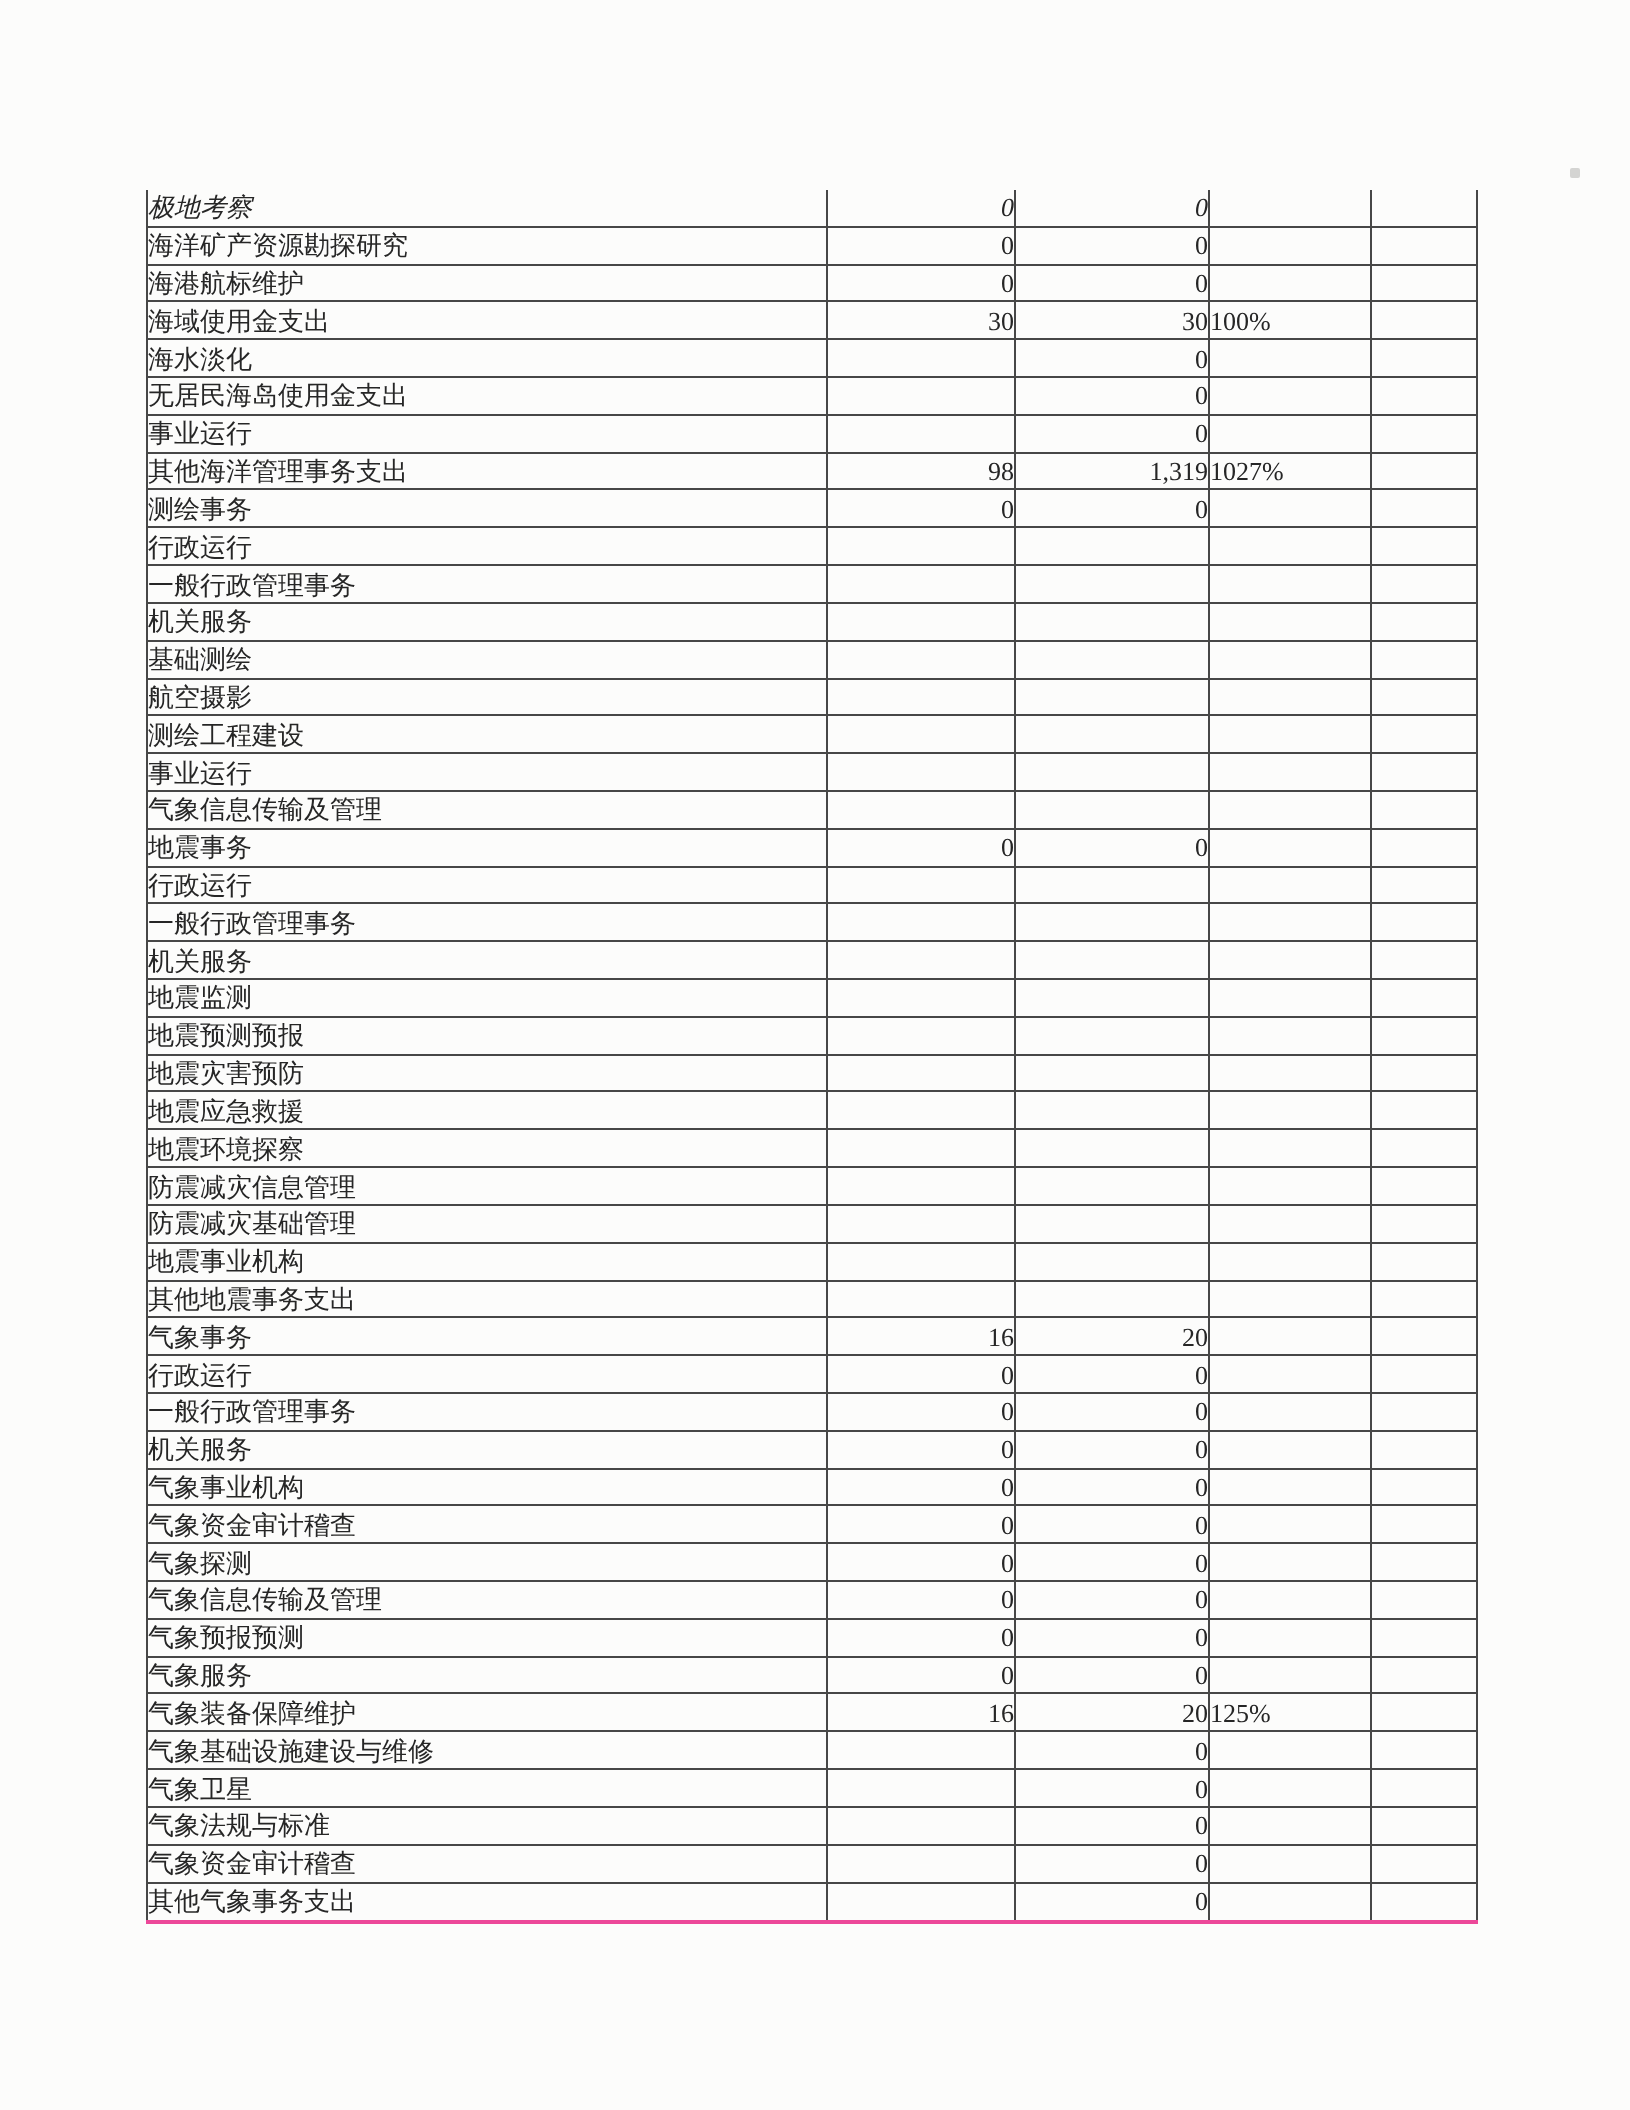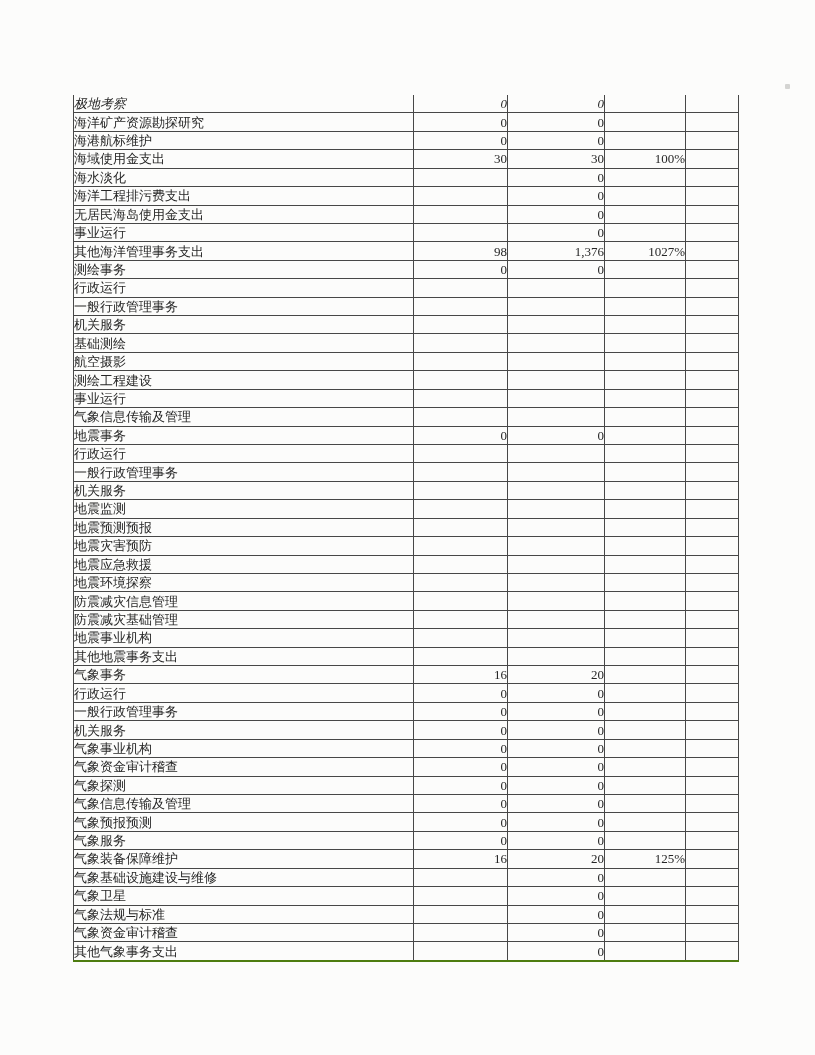--- a/index.html
+++ b/index.html
@@ -46,27 +46,27 @@
     white-space: nowrap;
     overflow: hidden;
     vertical-align: middle;
   }
   
   table.budget tr:first-child td {
     border-top: none;
     font-style: italic;
   }
   table.budget tr:last-child td {
-    border-bottom: 2px solid #4d7c0f;
+    border-bottom: 2px solid #ec4899;
   }
   td.label { text-align: left; }
   td.lvl2  { padding-left: 47px; }
   td.lvl3  { padding-left: 63px; }
   td.num   { text-align: right; padding-right: 11px; }
-  td.pct   { text-align: right; padding-right: 4px; }
+  td.pct   { padding-right: 4px; }
 </style>
 </head>
 <body>
 
 <div class="sheet">
   <div class="speck"></div>
 
   <table class="budget">
     <colgroup>
       <col style="width:340px">
@@ -105,44 +105,37 @@
           <td class="empty"></td>
         </tr>
         <tr>
           <td class="label lvl3">海水淡化</td>
           <td class="num"></td>
           <td class="num">0</td>
           <td class="pct"></td>
           <td class="empty"></td>
         </tr>
         <tr>
-          <td class="label lvl3">海洋工程排污费支出</td>
-          <td class="num"></td>
-          <td class="num">0</td>
-          <td class="pct"></td>
-          <td class="empty"></td>
-        </tr>
-        <tr>
           <td class="label lvl3">无居民海岛使用金支出</td>
           <td class="num"></td>
           <td class="num">0</td>
           <td class="pct"></td>
           <td class="empty"></td>
         </tr>
         <tr>
           <td class="label lvl3">事业运行</td>
           <td class="num"></td>
           <td class="num">0</td>
           <td class="pct"></td>
           <td class="empty"></td>
         </tr>
         <tr>
           <td class="label lvl3">其他海洋管理事务支出</td>
           <td class="num">98</td>
-          <td class="num">1,376</td>
+          <td class="num">1,319</td>
           <td class="pct">1027%</td>
           <td class="empty"></td>
         </tr>
         <tr>
           <td class="label lvl2">测绘事务</td>
           <td class="num">0</td>
           <td class="num">0</td>
           <td class="pct"></td>
           <td class="empty"></td>
         </tr>

